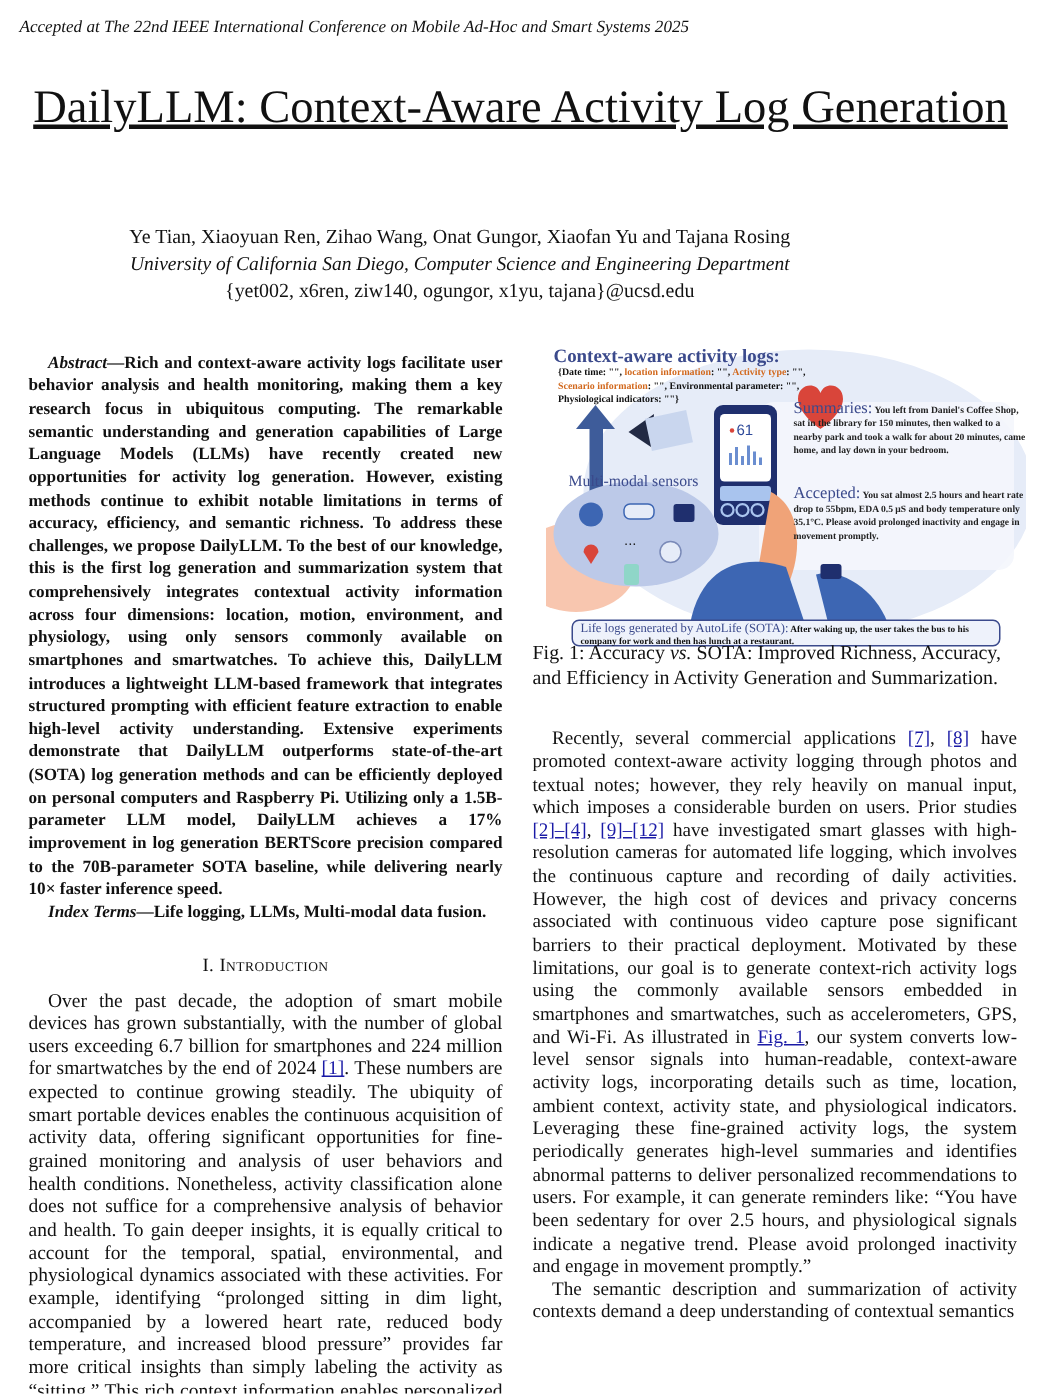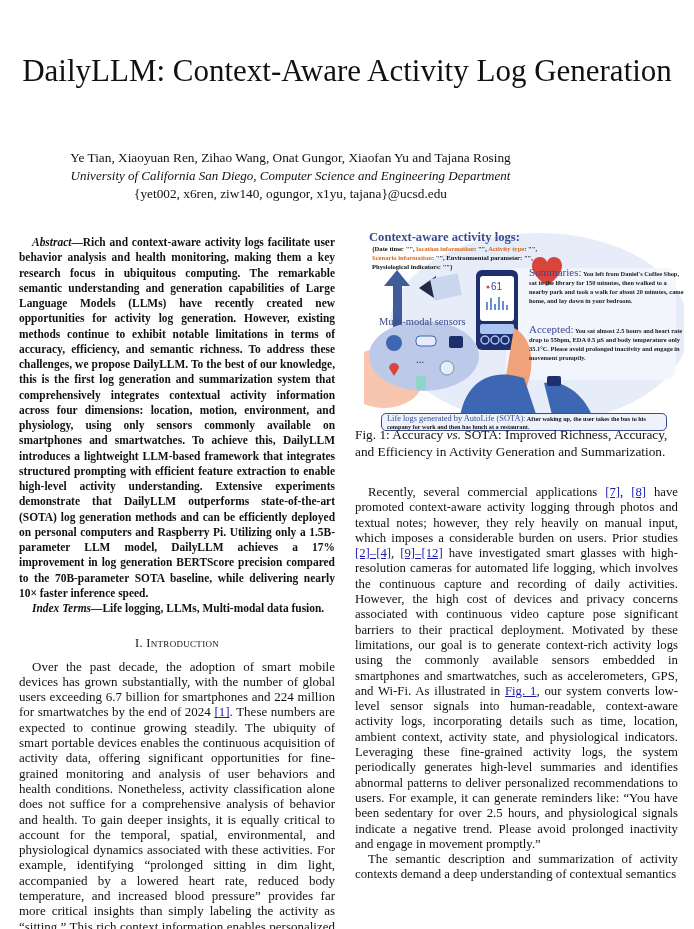--- a/index.html
+++ b/index.html
@@ -1,20 +1,20 @@
 <!DOCTYPE html>
 <html><head>
 <meta charset="utf-8">
 <style>
   html, body { margin:0; padding:0; background:#fff; }
   body { width:694px; height:929px; position:relative; overflow:hidden;
          font-family:"Liberation Serif","DejaVu Serif",serif; color:#111; }
   .notice { position:absolute; left:13px; top:11px; font-style:italic; font-size:11.4px; line-height:14px; }
-  .title { position:absolute; left:0; width:694px; top:52px; text-align:center; font-size:31px; line-height:37px; }
-  .authors { position:absolute; left:0; width:581px; top:149px; text-align:center; font-size:13.3px; line-height:18px; }
+  .title { position:absolute; left:0; width:694px; top:52px; text-align:center; font-size:31px; line-height:37px;text-decoration:underline; }
+  .authors { position:absolute; left:0; width:581px; top:149px; text-align:center; font-size:13.3px; line-height:18px;padding-left:16px; }
   .authors .aff { font-style:italic; font-size:13px; }
   .col { position:absolute; top:235px; width:316px; font-size:12.35px; line-height:15.3px; text-align:justify; }
   .col.left { left:19px; }
   .col.right { left:355px; top:485px; width:323px; font-size:12.75px; line-height:15.3px; }
   .abstract { font-weight:bold; font-size:11.45px; line-height:15.25px; }
   .abstract p, .col p { margin:0; text-indent:13px; }
   .abstract i { font-style:italic; }
   .section-head { text-align:center; font-size:12.5px; margin:20px 0 7px; letter-spacing:.3px; }
   .section-head .sc { font-variant:small-caps; }
   .intro { font-size:13px; line-height:15.3px; }
@@ -31,20 +31,21 @@
   .rem { position:absolute; left:165px; top:97px; width:155px; font-size:6.4px; line-height:8.9px; font-weight:bold; color:#222; }
   .rem .hd { color:#3b4a8c; font-size:11px; font-weight:normal; }
   .mm-label { position:absolute; left:15px; top:88px; color:#3b4a8c; font-size:10.5px; }
   .life-box { position:absolute; left:17px; top:185px; width:286px; height:18px; border:1px solid #3b4a8c; border-radius:5px; background:#eef2fb; font-size:6.2px; line-height:8px; padding:1px 5px; box-sizing:border-box; font-weight:bold; }
   .life-box .hd { color:#3b4a8c; font-size:8.4px; font-weight:normal; }
 </style>
 </head>
 <body>
 
 <div class="notice">
+  <div>Accepted at The 22nd IEEE International Conference on Mobile Ad-Hoc and Smart Systems 2025</div>
 </div>
 
 <div class="title">
   <div>DailyLLM: Context-Aware Activity Log Generation</div>
 </div>
 
 <div class="authors">
   <div>Ye Tian, Xiaoyuan Ren, Zihao Wang, Onat Gungor, Xiaofan Yu and Tajana Rosing</div>
   <div class="aff">University of California San Diego, Computer Science and Engineering Department</div>
   <div>{yet002, x6ren, ziw140, ogungor, x1yu, tajana}@ucsd.edu</div>

